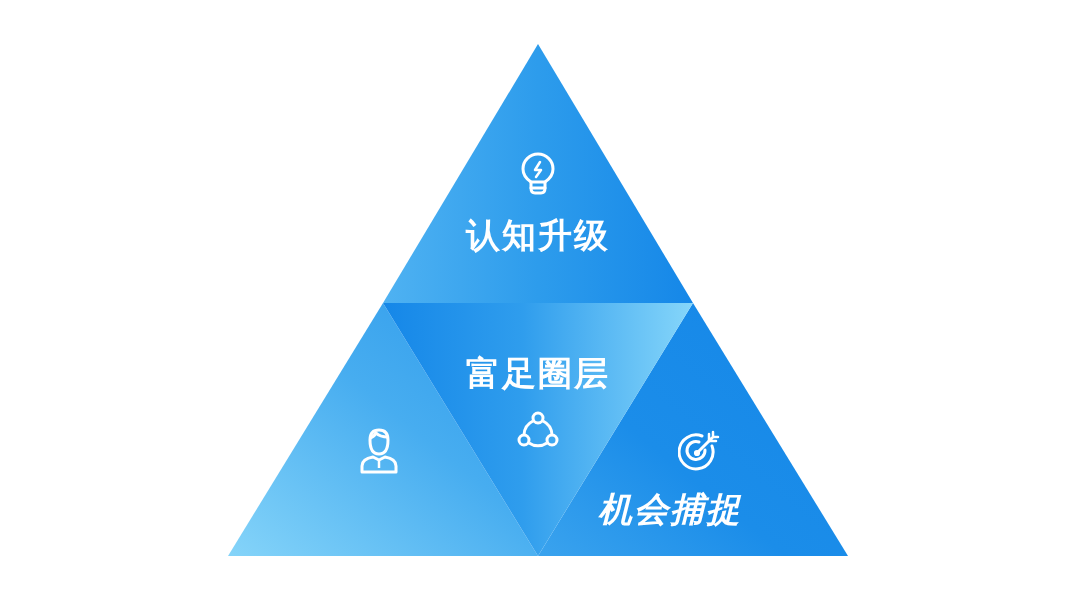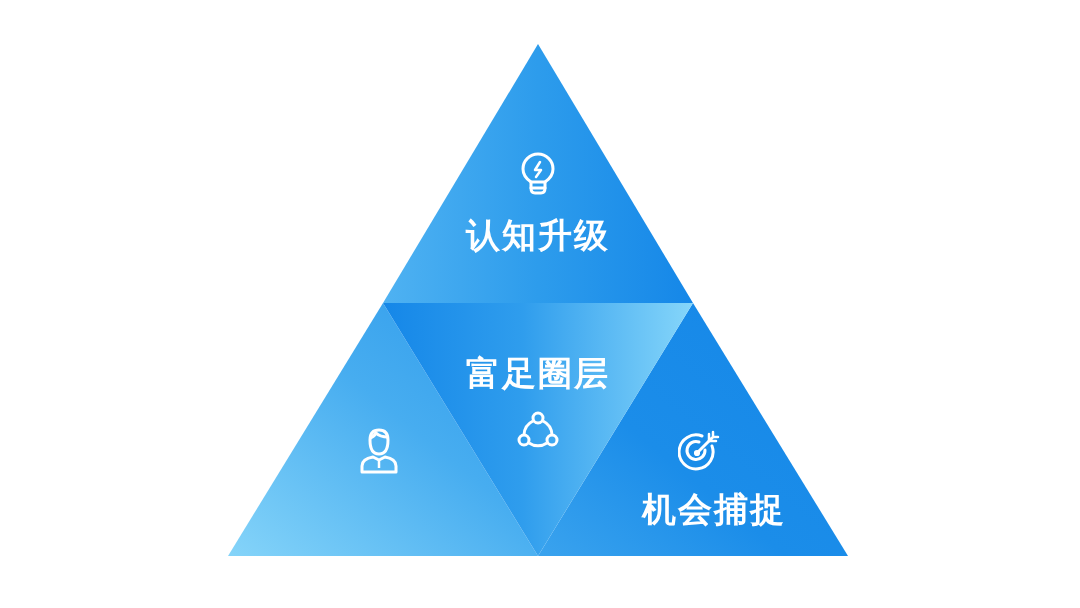--- a/index.html
+++ b/index.html
@@ -79,14 +79,14 @@
   <div class="icon" style="left:700px;top:430px;">
     <svg width="44" height="42" viewBox="0 0 44 42" fill="none" stroke="#fff" stroke-width="3" stroke-linecap="round">
       <path d="M34 16 A17 17 0 1 1 24 6"></path>
       <path d="M27 20 A9 9 0 1 1 21 12"></path>
       <circle cx="19" cy="23" r="1.6" fill="#fff"></circle>
       <path d="M19 23 L34 8"></path>
       <path d="M31 4 L31 11 L38 11" stroke-width="2.5"></path>
       <path d="M35 2 L35 7 L40 7" stroke-width="2.5"></path>
     </svg>
   </div>
-  <div class="label" style="left:714px;top:492px;">机会捕捉</div>
+  <div class="label" style="left:670px;top:492px;font-style:italic;">机会捕捉</div>
 </div>
 
 </body></html>

